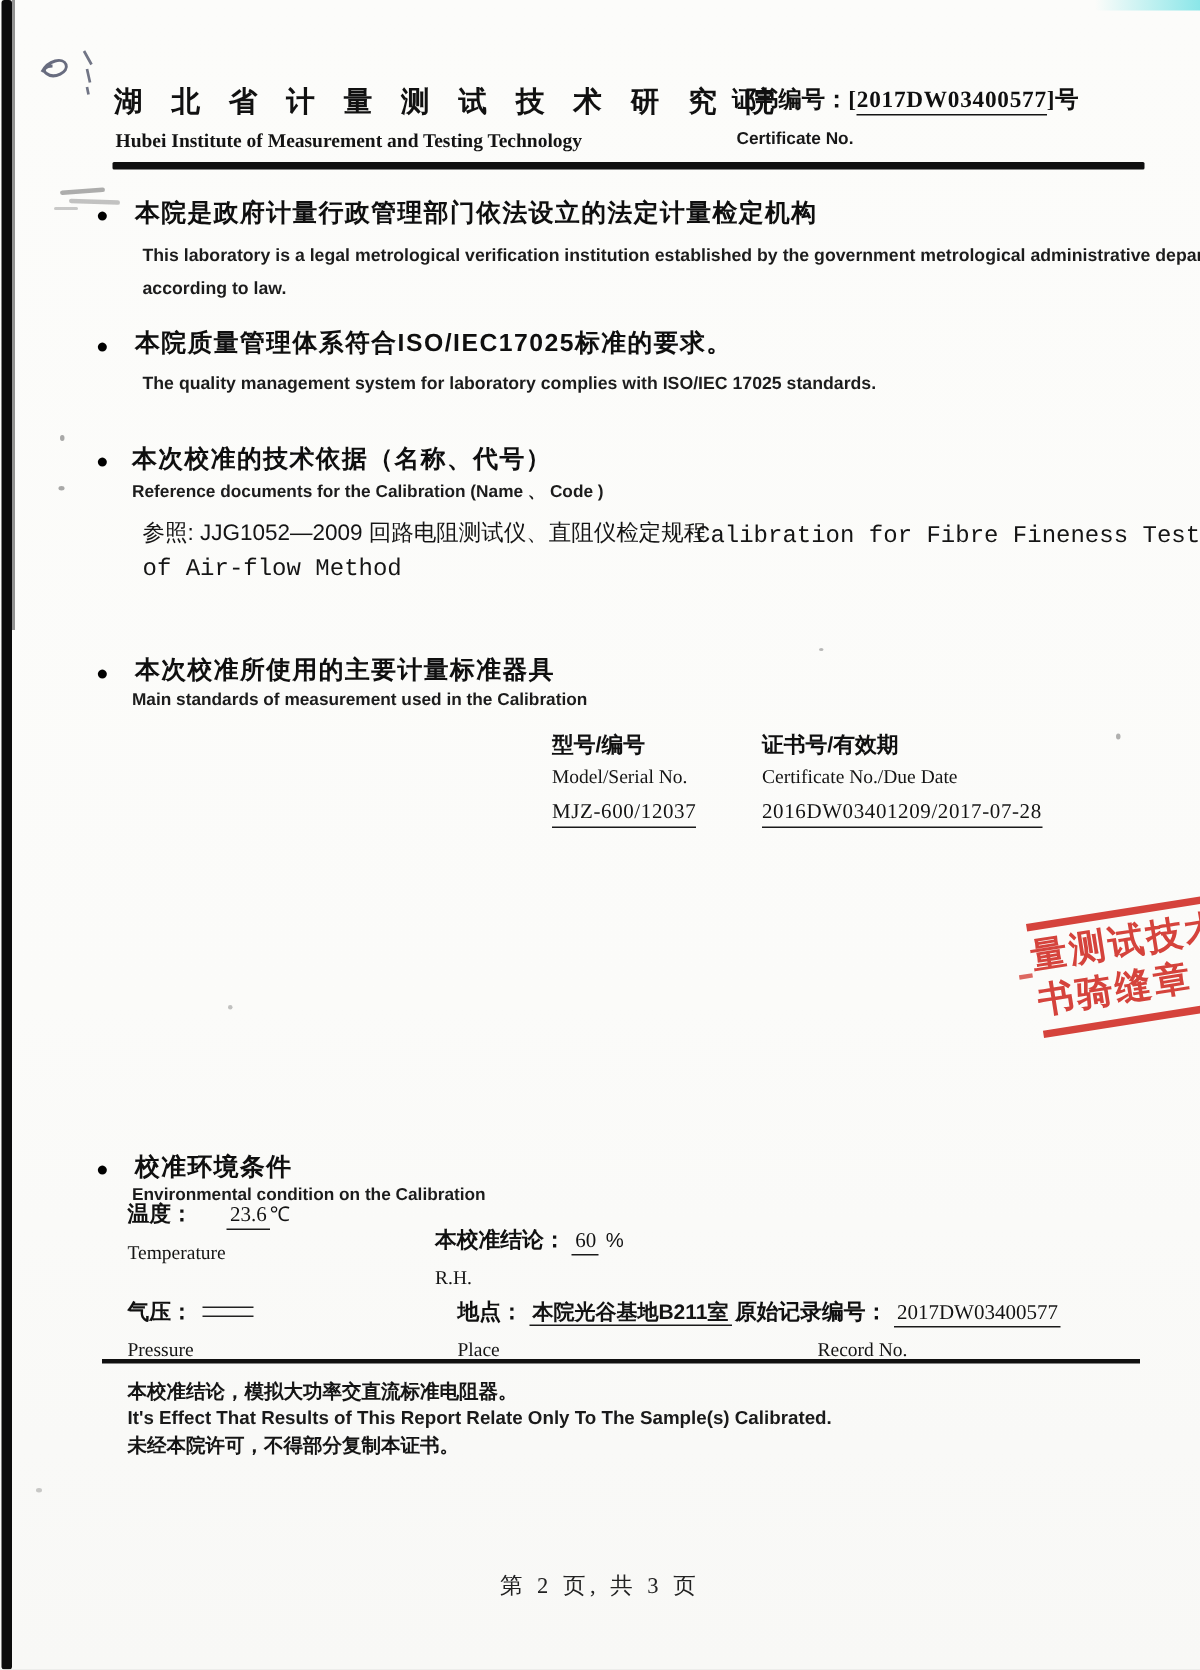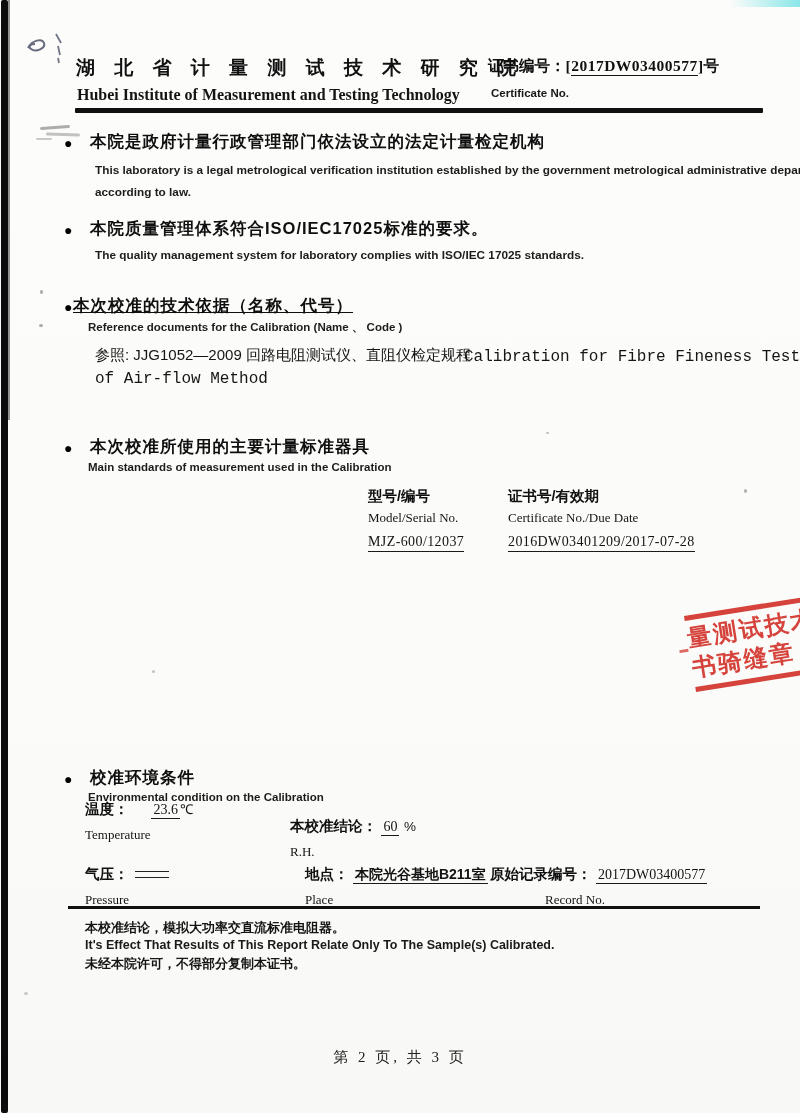--- a/index.html
+++ b/index.html
@@ -16,21 +16,21 @@
   
   .edge-strip{position:absolute;left:1px;top:0;width:7px;height:1113px;background:#0c0c0c;border-radius:2px;}
   .edge-strip2{position:absolute;left:8px;top:0;width:2px;height:420px;background:rgba(20,20,20,.45);}
   .cyan-strip{position:absolute;right:0;top:0;width:70px;height:7px;
     background:linear-gradient(90deg,rgba(120,230,230,0),rgba(110,225,228,.8));}
   .smudge{position:absolute;background:#6b6b6b;opacity:.55;border-radius:2px;}
   .speck{position:absolute;background:#555;opacity:.5;border-radius:50%;}
   .squiggle{position:absolute;left:20px;top:26px;}
   
   .inst-title{position:absolute;left:76px;top:55px;font-size:19px;font-weight:700;letter-spacing:7px;color:#111;}
-  .inst-sub{position:absolute;left:77px;top:86px;font-size:16px;font-family:"Liberation Serif",serif;font-weight:600;color:#141414;}
+  .inst-sub{position:absolute;left:77px;top:86px;font-size:13px;font-family:"Liberation Serif",serif;font-weight:600;color:#141414;}
   .cert-line{position:absolute;left:488px;top:56px;font-size:15.5px;font-weight:700;color:#101010;white-space:nowrap;}
   .cert-no{font-family:"Liberation Serif",serif;font-weight:600;letter-spacing:.5px;}
   .cert-no u{text-decoration:none;border-bottom:1.4px solid #151515;padding-bottom:1px;}
   .cert-sub{position:absolute;left:491px;top:87px;font-size:11.5px;font-weight:600;color:#181818;}
   .rule-top{position:absolute;left:75px;top:108px;width:688px;height:5px;background:#101010;border-radius:1px;}
   .rule-bottom{position:absolute;left:68px;top:906px;width:692px;height:3px;background:#101010;}
   
   .bullet{position:absolute;font-size:14px;color:#000;}
   .sec-cn{position:absolute;font-size:16.5px;font-weight:700;color:#0f0f0f;letter-spacing:1px;white-space:nowrap;}
   .sec-en{position:absolute;font-size:11.5px;font-weight:600;color:#1c1c1c;white-space:nowrap;}
@@ -99,21 +99,21 @@
   <div class="bullet" style="left:64px;top:135px;">●</div>
   <div class="sec-cn" style="left:90px;top:131px;">本院是政府计量行政管理部门依法设立的法定计量检定机构</div>
   <div class="body-en" style="left:95px;top:163px;">This laboratory is a legal metrological verification institution established by the government metrological administrative department</div>
   <div class="body-en" style="left:95px;top:185px;">according to law.</div>
 
   <div class="bullet" style="left:64px;top:222px;">●</div>
   <div class="sec-cn" style="left:90px;top:218px;">本院质量管理体系符合ISO/IEC17025标准的要求。</div>
   <div class="body-en" style="left:95px;top:248px;">The quality management system for laboratory complies with ISO/IEC 17025 standards.</div>
 
   <div class="bullet" style="left:64px;top:299px;">●</div>
-  <div class="sec-cn" style="left:73px;top:295px;text-decoration:underline;">本次校准的技术依据（名称、代号）</div>
+  <div class="sec-cn" style="left:88px;top:295px;">本次校准的技术依据（名称、代号）</div>
   <div class="sec-en" style="left:88px;top:320px;">Reference documents for the Calibration (Name 、 Code )</div>
   <div class="ref-cn" style="left:95px;top:346px;">参照: JJG1052—2009 回路电阻测试仪、直阻仪检定规程</div>
   <div class="ref-en" style="left:464px;top:348px;">Calibration for Fibre Fineness Tester</div>
   <div class="ref-en" style="left:95px;top:370px;">of Air-flow Method</div>
 
   <div class="bullet" style="left:64px;top:440px;">●</div>
   <div class="sec-cn" style="left:90px;top:436px;">本次校准所使用的主要计量标准器具</div>
   <div class="sec-en" style="left:88px;top:461px;">Main standards of measurement used in the Calibration</div>
 
   <div class="std-col" style="left:368px;top:487px;">

